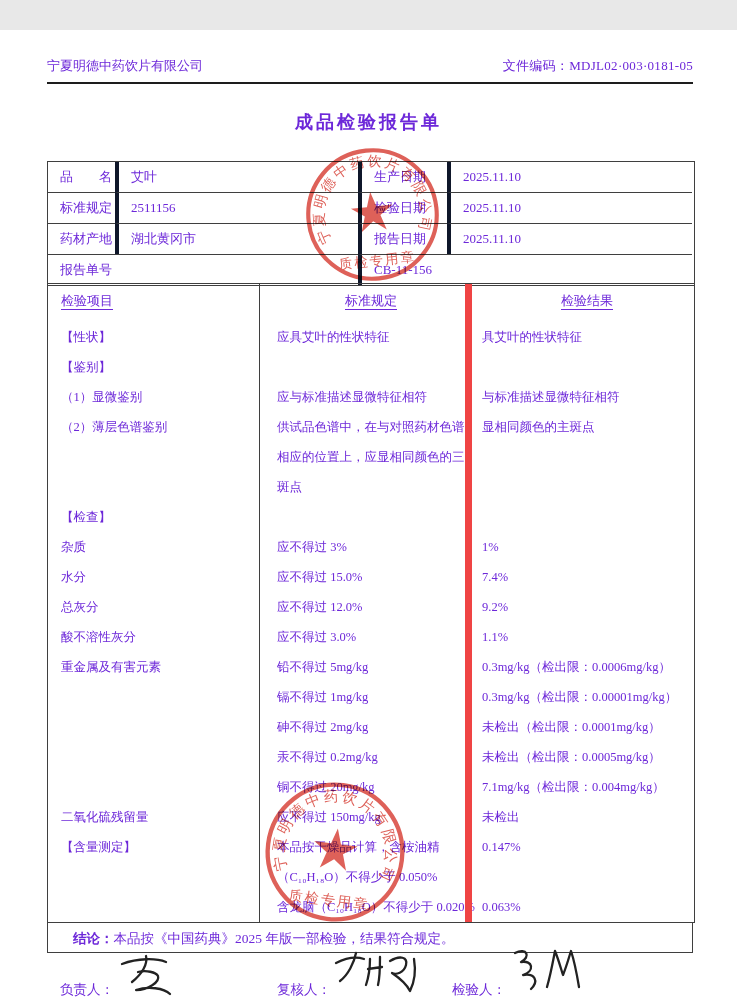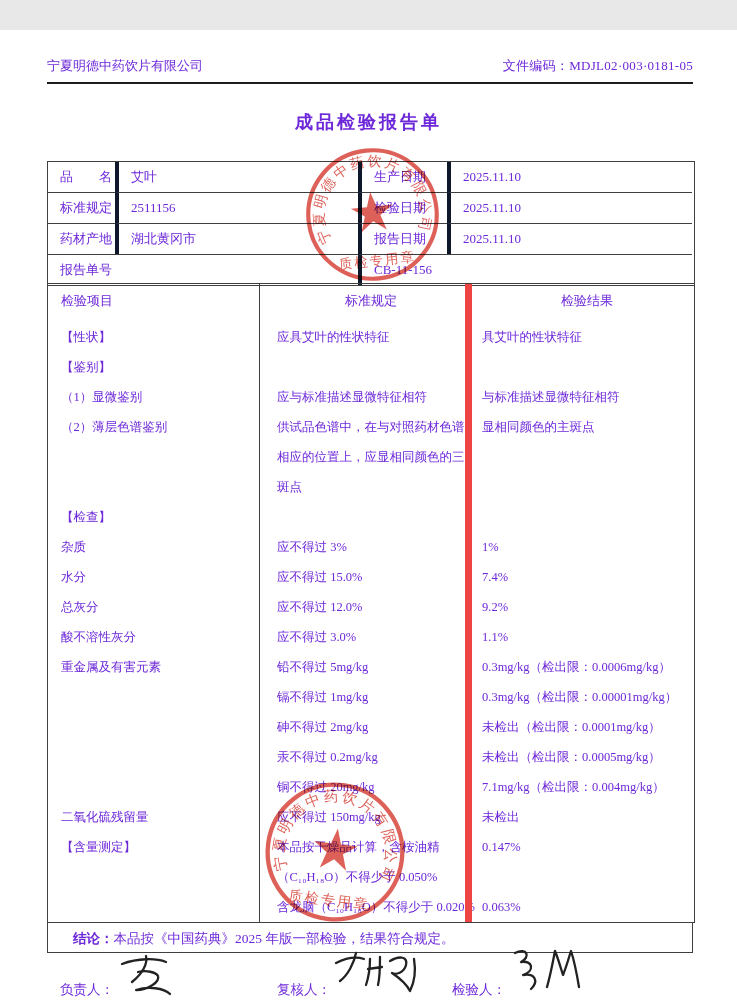--- a/index.html
+++ b/index.html
@@ -20,21 +20,21 @@
   .info .cell{height:30px;line-height:30px;padding-left:12px;white-space:nowrap;overflow:hidden;}
   .info .bl{border-left:4px solid #0f172a;}
   .info .bt{border-top:1px solid #3f3f3f;}
   .info .span2{grid-column:1/3;}
   .info .span2b{grid-column:3/5;}
   
   .mt{position:absolute;top:253px;left:47px;width:646px;
       display:grid;grid-template-columns:211px 206px 227px;
       border:1px solid #3f3f3f;font-size:12.5px;}
   .mt .h{height:38px;line-height:34px;font-size:13px;}
-  .mt .h span{text-underline-offset:4px;}
+  .mt .h span{text-decoration:underline;text-underline-offset:4px;}
   .mt .hc{text-align:center;}
   .mt .c{height:30px;line-height:30px;white-space:nowrap;overflow:visible;}
   .mt .c1{padding-left:13px;}
   .mt .c2{padding-left:17px;border-left:1px solid #3f3f3f;}
   .mt .c3{padding-left:10px;border-left:7px solid #ef4444;}
   
   .concl{position:absolute;top:892px;left:47px;width:646px;height:31px;line-height:31px;
          border:1px solid #3f3f3f;font-size:13.5px;padding-left:25px;box-sizing:border-box;
          white-space:nowrap;}
   .concl b{font-weight:bold;}

